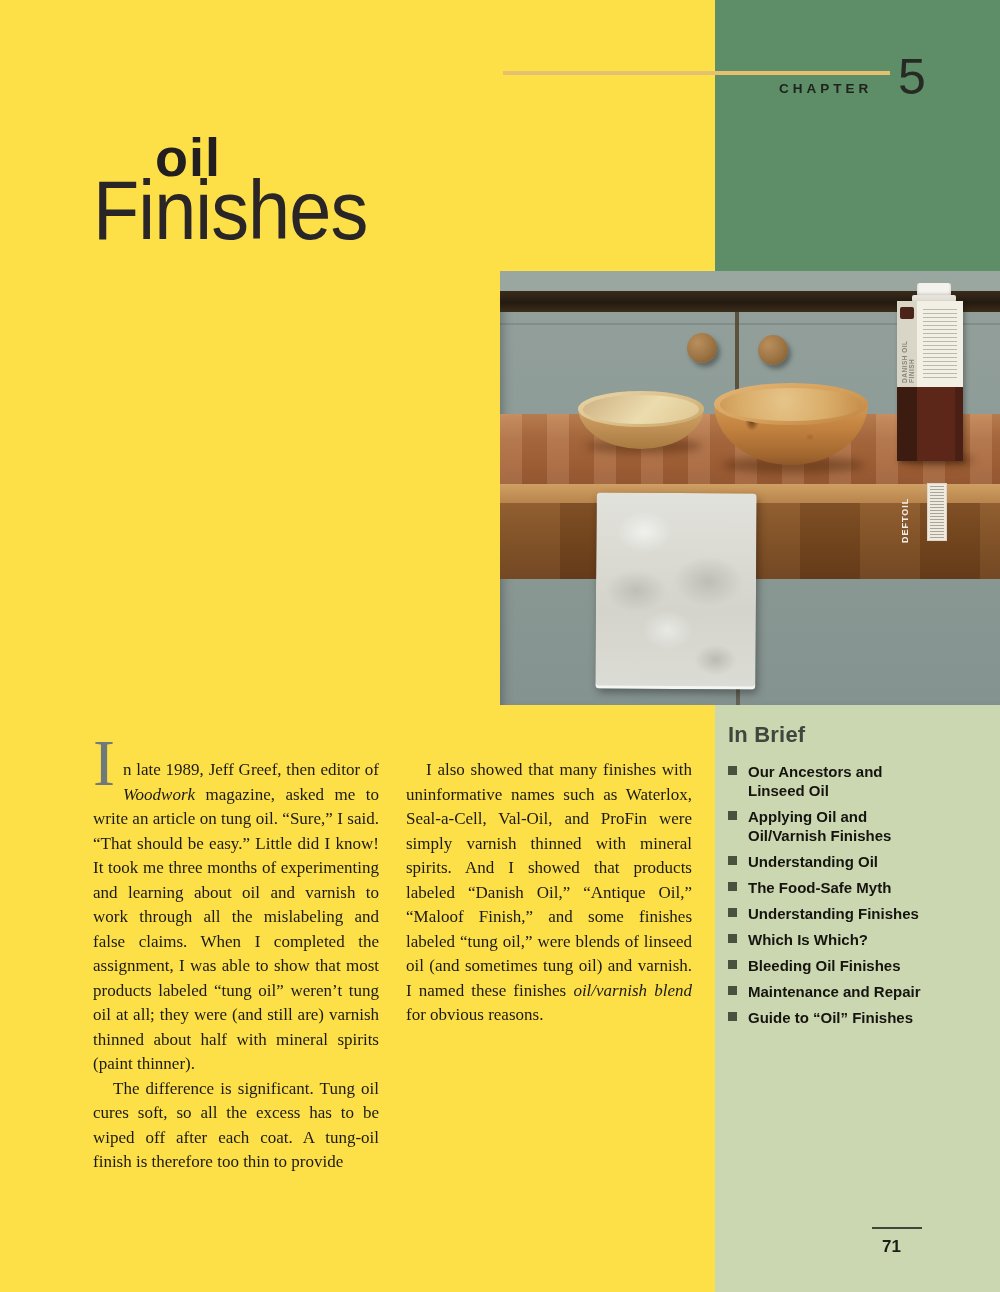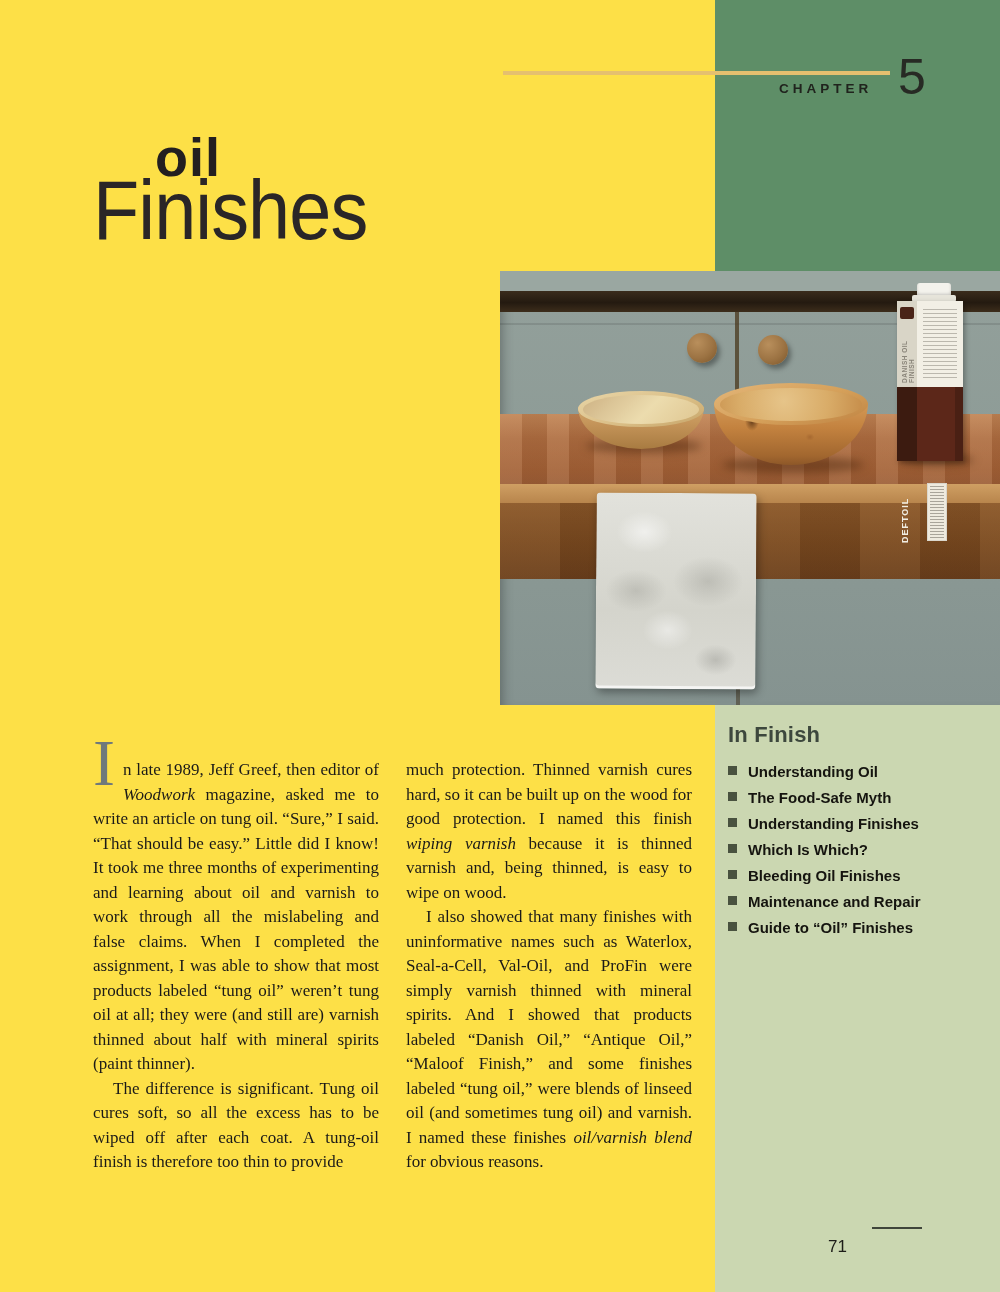--- a/index.html
+++ b/index.html
@@ -117,22 +117,22 @@
   .sidebar{position:absolute;left:715px;top:705px;width:285px;height:587px;background:#cbd7b1;
         box-sizing:border-box;padding:17px 20px 0 13px;}
   .sidebar h2{margin:0 0 14px 0;font-size:22px;color:#3d473d;letter-spacing:.2px;}
   .brief-list{list-style:none;margin:0;padding:0;}
   .brief-list li{display:flex;gap:11px;margin-bottom:7px;font-size:15px;line-height:19px;
         font-weight:bold;color:#15140f;width:212px;}
   .bullet{flex:none;width:9px;height:9px;background:#49523f;margin-top:4px;}
 
   
   .footer-rule{position:absolute;left:872px;top:1227px;width:50px;height:2px;background:#3f453a;}
-  .page-number{position:absolute;left:828px;top:1237px;width:50px;text-align:left;
-        font-size:17px;font-weight:normal;color:#1d1d18;}
+  .page-number{position:absolute;left:851px;top:1237px;width:50px;text-align:right;
+        font-size:17px;font-weight:bold;color:#1d1d18;}
 </style>
 </head>
 <body>
 
 <div class="page">
 
   <div class="green-block"></div>
   <div class="gold-rule"></div>
   <div class="chapter-label">CHAPTER</div>
   <div class="chapter-number">5</div>
@@ -182,28 +182,35 @@
       </div>
     </div>
   </div>
 
   <div class="article">
     <div class="col" id="col-0">
         <p><span class="dropcap">I</span><span>n late 1989, Jeff Greef, then editor of </span><i>Woodwork</i><span> magazine, asked me to write an article on tung oil. “Sure,” I said. “That should be easy.” Little did I know! It took me three months of experimenting and learning about oil and varnish to work through all the mislabeling and false claims. When I completed the assignment, I was able to show that most products labeled “tung oil” weren’t tung oil at all; they were (and still are) varnish thinned about half with mineral spirits (paint thinner).</span></p>
         <p class="indent"><span>The difference is significant. Tung oil cures soft, so all the excess has to be wiped off after each coat. A tung-oil finish is therefore too thin to provide</span></p>
       </div>
     <div class="col" id="col-1">
-        <p><span>much protection. Thinned varnish cures hard, so it can be built up on the wood for good protection. I named this finish </span><i>wiping varnish</i><span> because it is thinned varnish and, being thinned, is easy to wipe on wood.</span></p>
         <p class="indent"><span>I also showed that many finishes with uninformative names such as Waterlox, Seal-a-Cell, Val-Oil, and ProFin were simply varnish thinned with mineral spirits. And I showed that products labeled “Danish Oil,” “Antique Oil,” “Maloof Finish,” and some finishes labeled “tung oil,” were blends of linseed oil (and sometimes tung oil) and varnish. I named these finishes </span><i>oil/varnish blend</i><span> for obvious reasons.</span></p>
       </div>
   </div>
 
   <aside class="sidebar">
-    <h2>In Finish</h2>
+    <h2>In Brief</h2>
     <ul class="brief-list" id="brief-list">
+        <li>
+          <span class="bullet"></span>
+          <span>Our Ancestors and Linseed Oil</span>
+        </li>
+        <li>
+          <span class="bullet"></span>
+          <span>Applying Oil and Oil/Varnish Finishes</span>
+        </li>
         <li>
           <span class="bullet"></span>
           <span>Understanding Oil</span>
         </li>
         <li>
           <span class="bullet"></span>
           <span>The Food-Safe Myth</span>
         </li>
         <li>
           <span class="bullet"></span>

